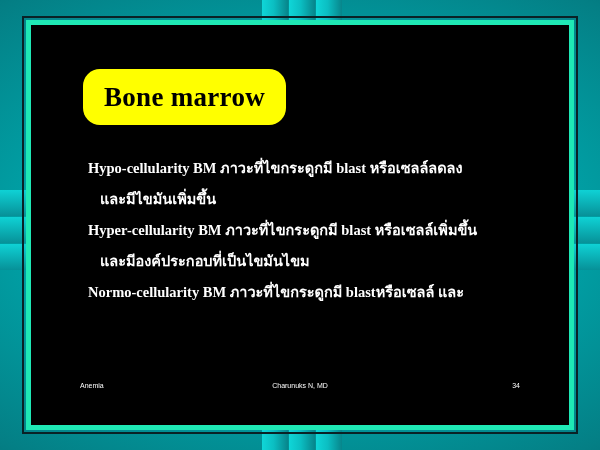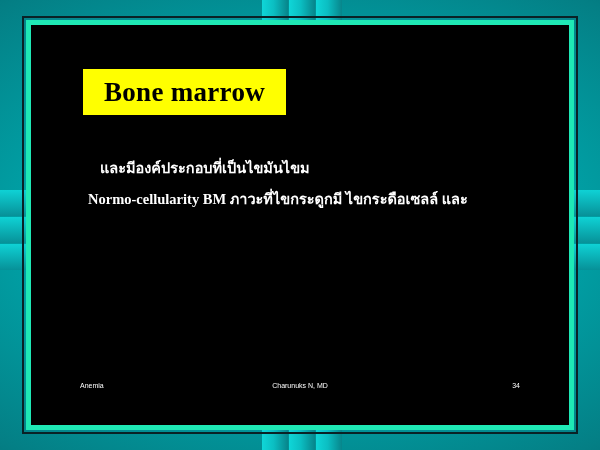--- a/index.html
+++ b/index.html
@@ -109,25 +109,26 @@
   .chev-right.r1 { top: 190px; }
   .chev-right.r2 { top: 217px; }
   .chev-right.r3 { top: 244px; }
 
   
   #title-box {
     position: absolute;
     left: 52px;
     top: 44px;
     width: 203px;
-    height: 46px;
+    height: 56px;
     background: #ffff00;
     display: flex;
     align-items: center;
     justify-content: center;
+    border-radius: 17px;
   }
   #title-text {
     color: #000000;
     font-family: "Liberation Serif", "DejaVu Serif", serif;
     font-weight: bold;
     font-size: 27px;
     letter-spacing: 0.3px;
     line-height: 1;
     white-space: nowrap;
   }
@@ -196,27 +197,32 @@
   <div class="ring-bright"></div>
 
   <div class="plate">
 
     <div id="title-box">
       <span id="title-text">Bone marrow</span>
     </div>
 
     <div id="body">
 
-
       <div class="bullet">
+        <span class="l1">Hypo-cellularity BM ภาวะที่ไขกระดูกมี blast หรือเซลล์ลดลง</span>
+        <span class="l2">และมีไขมันเพิ่มขึ้น</span>
+      </div>
+
+      <div class="bullet">
+        <span class="l1">Hyper-cellularity BM ภาวะที่ไขกระดูกมี blast หรือเซลล์เพิ่มขึ้น</span>
         <span class="l2">และมีองค์ประกอบที่เป็นไขมันไขม</span>
       </div>
 
       <div class="bullet">
-        <span class="l1">Normo-cellularity BM ภาวะที่ไขกระดูกมี ไขกระดือเซลล์ และ</span>
+        <span class="l1">Normo-cellularity BM ภาวะที่ไขกระดูกมี blastหรือเซลล์ และ</span>
       </div>
 
     </div>
 
     <div id="footer">
       <span class="foot" id="foot-left">Anemia</span>
       <span class="foot" id="foot-center">Charunuks N, MD</span>
       <span class="foot" id="foot-right">34</span>
     </div>
 

